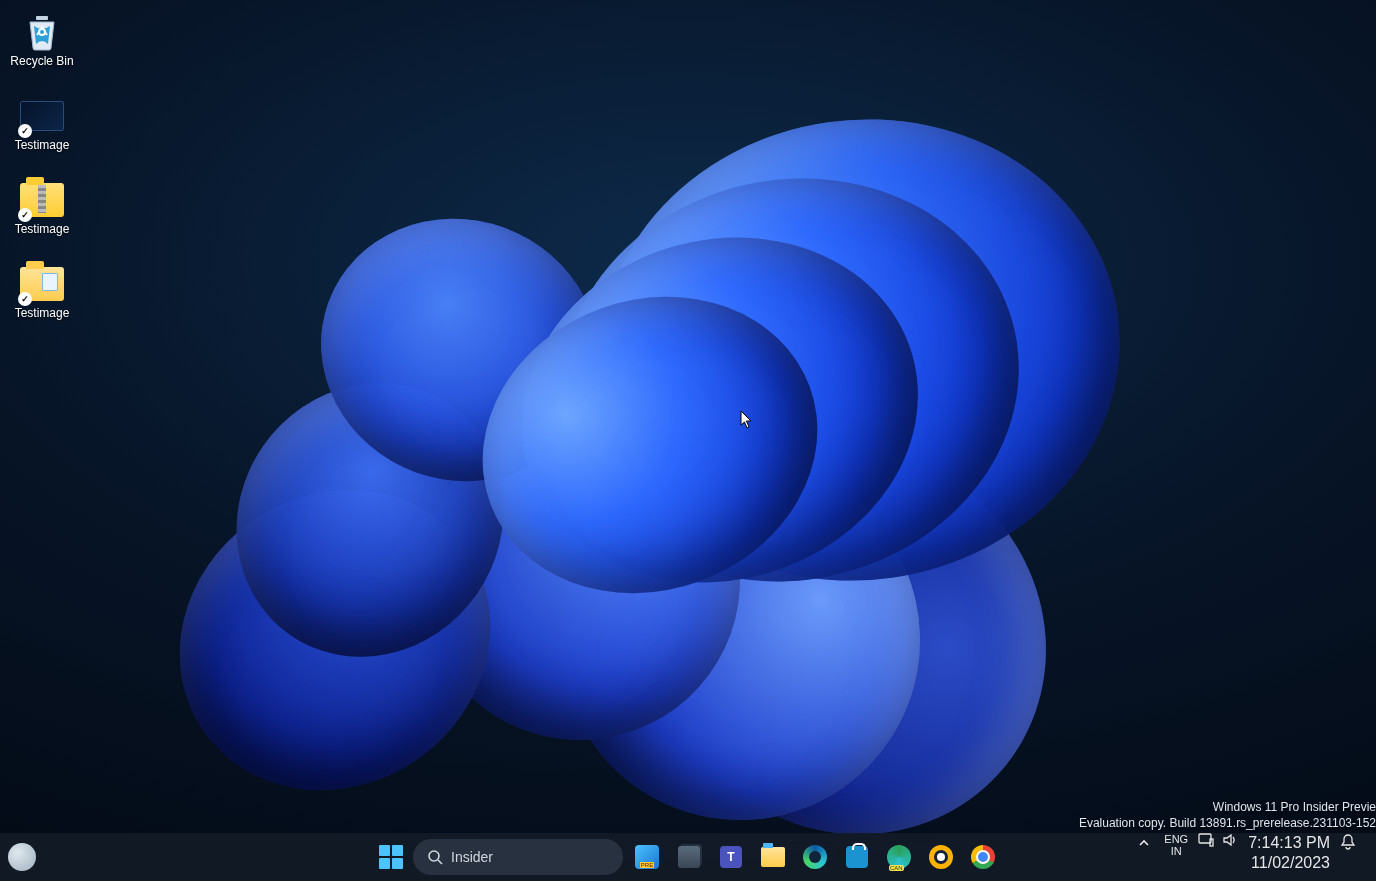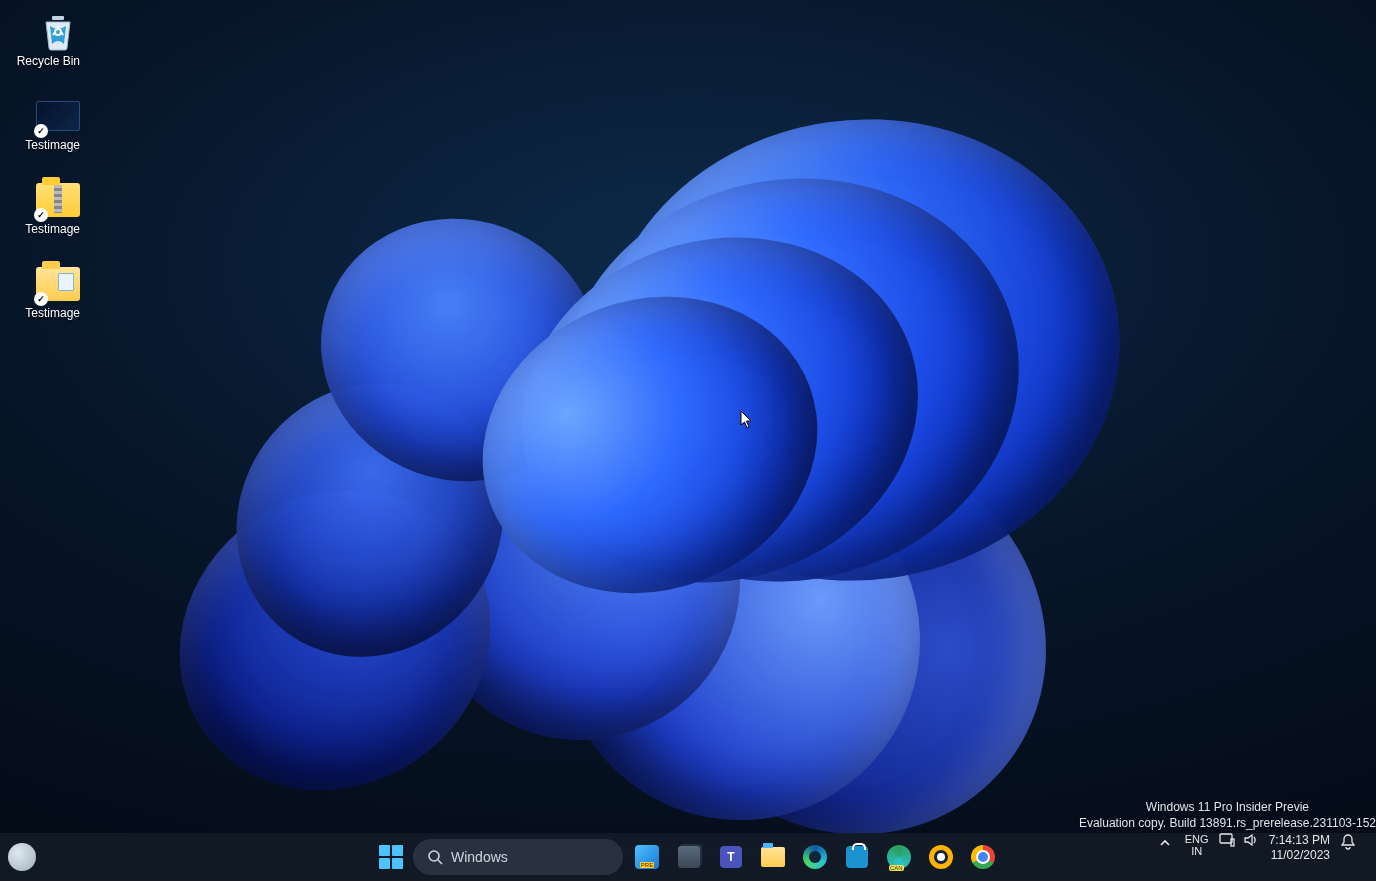--- a/index.html
+++ b/index.html
@@ -33,21 +33,21 @@
     background:radial-gradient(circle at 40% 35%,#2d55e0 0%,#0e249a 60%,#050b33 100%);}
 .p8{left:240px;top:360px;width:320px;height:320px;transform:rotate(70deg);
     background:radial-gradient(circle at 35% 30%,#5a8eff 0%,#1e3fd0 60%,#081550 100%);}
 .p9{left:380px;top:400px;width:360px;height:360px;transform:rotate(100deg);
     background:radial-gradient(circle at 35% 30%,#6fa0ff 0%,#1e3fd0 60%,#081550 100%);}
 .p10{left:480px;top:380px;width:380px;height:400px;transform:rotate(130deg);
     background:radial-gradient(circle at 35% 30%,#2d4fd0 0%,#0f2290 60%,#040933 100%);}
 
 
 .desktop-icons { position: absolute; left: 4px; top: 8px; width: 80px; }
-.dicon { width: 76px; display:flex; flex-direction:column; align-items:flex-end;
+.dicon { width: 76px; display:flex; flex-direction:column; align-items:center;
          padding: 4px 0 6px; margin-bottom: 18px; cursor: pointer; border-radius:4px;}
 .dicon .ico { width: 44px; height: 40px; display:flex; align-items:center; justify-content:center; position:relative;}
 .dicon .lbl { color:#fff; font-size:12px; text-align:center; margin-top:2px;
               text-shadow:0 1px 2px rgba(0,0,0,0.8);}
 .sync-badge{position:absolute;left:-2px;bottom:-2px;width:14px;height:14px;border-radius:50%;
             background:#fff;display:flex;align-items:center;justify-content:center;}
 .sync-badge::after{content:"✓";color:#000;font-size:9px;font-weight:bold;}
 
 
 .bin-svg{width:40px;height:40px;}
@@ -61,21 +61,21 @@
 .zip::after{content:"";position:absolute;left:18px;top:2px;width:8px;height:28px;
             background:repeating-linear-gradient(#bbb 0 3px,#888 3px 6px);}
 
 .folder{width:44px;height:34px;background:linear-gradient(#ffe49a,#ffcc4d);border-radius:3px;position:relative;}
 .folder::before{content:"";position:absolute;left:6px;top:-6px;width:18px;height:8px;
                 background:#ffcc4d;border-radius:2px 2px 0 0;}
 .folder .doc{position:absolute;right:6px;top:6px;width:16px;height:18px;background:#eaf4ff;
              border:1px solid #7fb6e8;border-radius:1px;}
 
 
-.watermark{position:absolute;right:0;bottom:50px;color:#dfe6ee;font-size:12px;text-align:center;
+.watermark{position:absolute;right:0;bottom:50px;color:#dfe6ee;font-size:12px;text-align:right;
            text-shadow:0 1px 2px rgba(0,0,0,0.6);line-height:1.35;margin-left:27px;}
 
 
 .cursor{position:absolute;left:740px;top:410px;width:14px;height:20px;}
 
 
 .taskbar{position:absolute;left:0;right:0;bottom:0;height:48px;
          background:rgba(20,28,40,0.85);backdrop-filter:blur(6px);
          display:flex;align-items:center;}
 .tb-left{display:flex;align-items:center;padding-left:8px;}
@@ -89,21 +89,21 @@
 .search-box svg{flex:none;}
 .search-box span{color:#cfd6dd;font-size:14px;}
 .tb-app{width:36px;height:36px;display:flex;align-items:center;justify-content:center;
         border-radius:4px;cursor:pointer;}
 
 .tb-right{position:absolute;right:20px;display:flex;align-items:flex-start;gap:10px;height:100%;}
 .tray-chevron{color:#e6e6e6;font-size:12px;cursor:pointer;padding:4px;}
 .lang{color:#e6e6e6;font-size:11px;text-align:center;line-height:1.1;cursor:pointer;}
 .tray-icons{display:flex;align-items:center;gap:8px;cursor:pointer;}
 .tray-icons svg{display:block;}
-.clock{color:#e6e6e6;font-size:12px;text-align:right;line-height:1.25;cursor:pointer;}
+.clock{color:#e6e6e6;font-size:16px;text-align:right;line-height:1.25;cursor:pointer;}
 .notif{cursor:pointer;}
 
 
 .app-taskview{background:linear-gradient(#5a6b7c,#3a4654);width:22px;height:22px;border-radius:3px;box-shadow:2px -2px 0 #24303e;}
 .app-teams{width:22px;height:22px;background:#4b53bc;border-radius:4px;display:flex;align-items:center;justify-content:center;color:#fff;font-size:12px;font-weight:bold;}
 .app-explorer{width:24px;height:20px;background:linear-gradient(#ffe49a,#ffcc4d);border-radius:2px;position:relative;}
 .app-explorer::before{content:"";position:absolute;left:2px;top:-4px;width:10px;height:5px;background:#4db4ff;border-radius:1px 1px 0 0;}
 .app-edge{width:24px;height:24px;border-radius:50%;background:conic-gradient(#0c59a4 0deg,#2bc3d2 120deg,#49d668 240deg,#0c59a4 360deg);}
 .app-edge::after{content:"";display:block;width:12px;height:12px;margin:6px;border-radius:50%;background:#12243a;}
 .app-store{width:22px;height:22px;background:#1a93d0;border-radius:4px;position:relative;}
@@ -193,21 +193,21 @@
       <div></div>
         <div></div>
         <div></div>
         <div></div>
     </div>
     <div class="search-box">
       <svg width="16" height="16" viewBox="0 0 16 16">
         <circle cx="7" cy="7" r="5" fill="none" stroke="#cfd6dd" stroke-width="1.6"></circle>
         <line x1="11" y1="11" x2="15" y2="15" stroke="#cfd6dd" stroke-width="1.6"></line>
       </svg>
-      <span>Windows</span>
+      <span>Insider</span>
     </div>
 
     <div class="tb-app">
         <div class="app-pre"></div>
       </div>
     <div class="tb-app">
         <div class="app-taskview"></div>
       </div>
     <div class="tb-app">
         <div class="app-teams">T</div>

